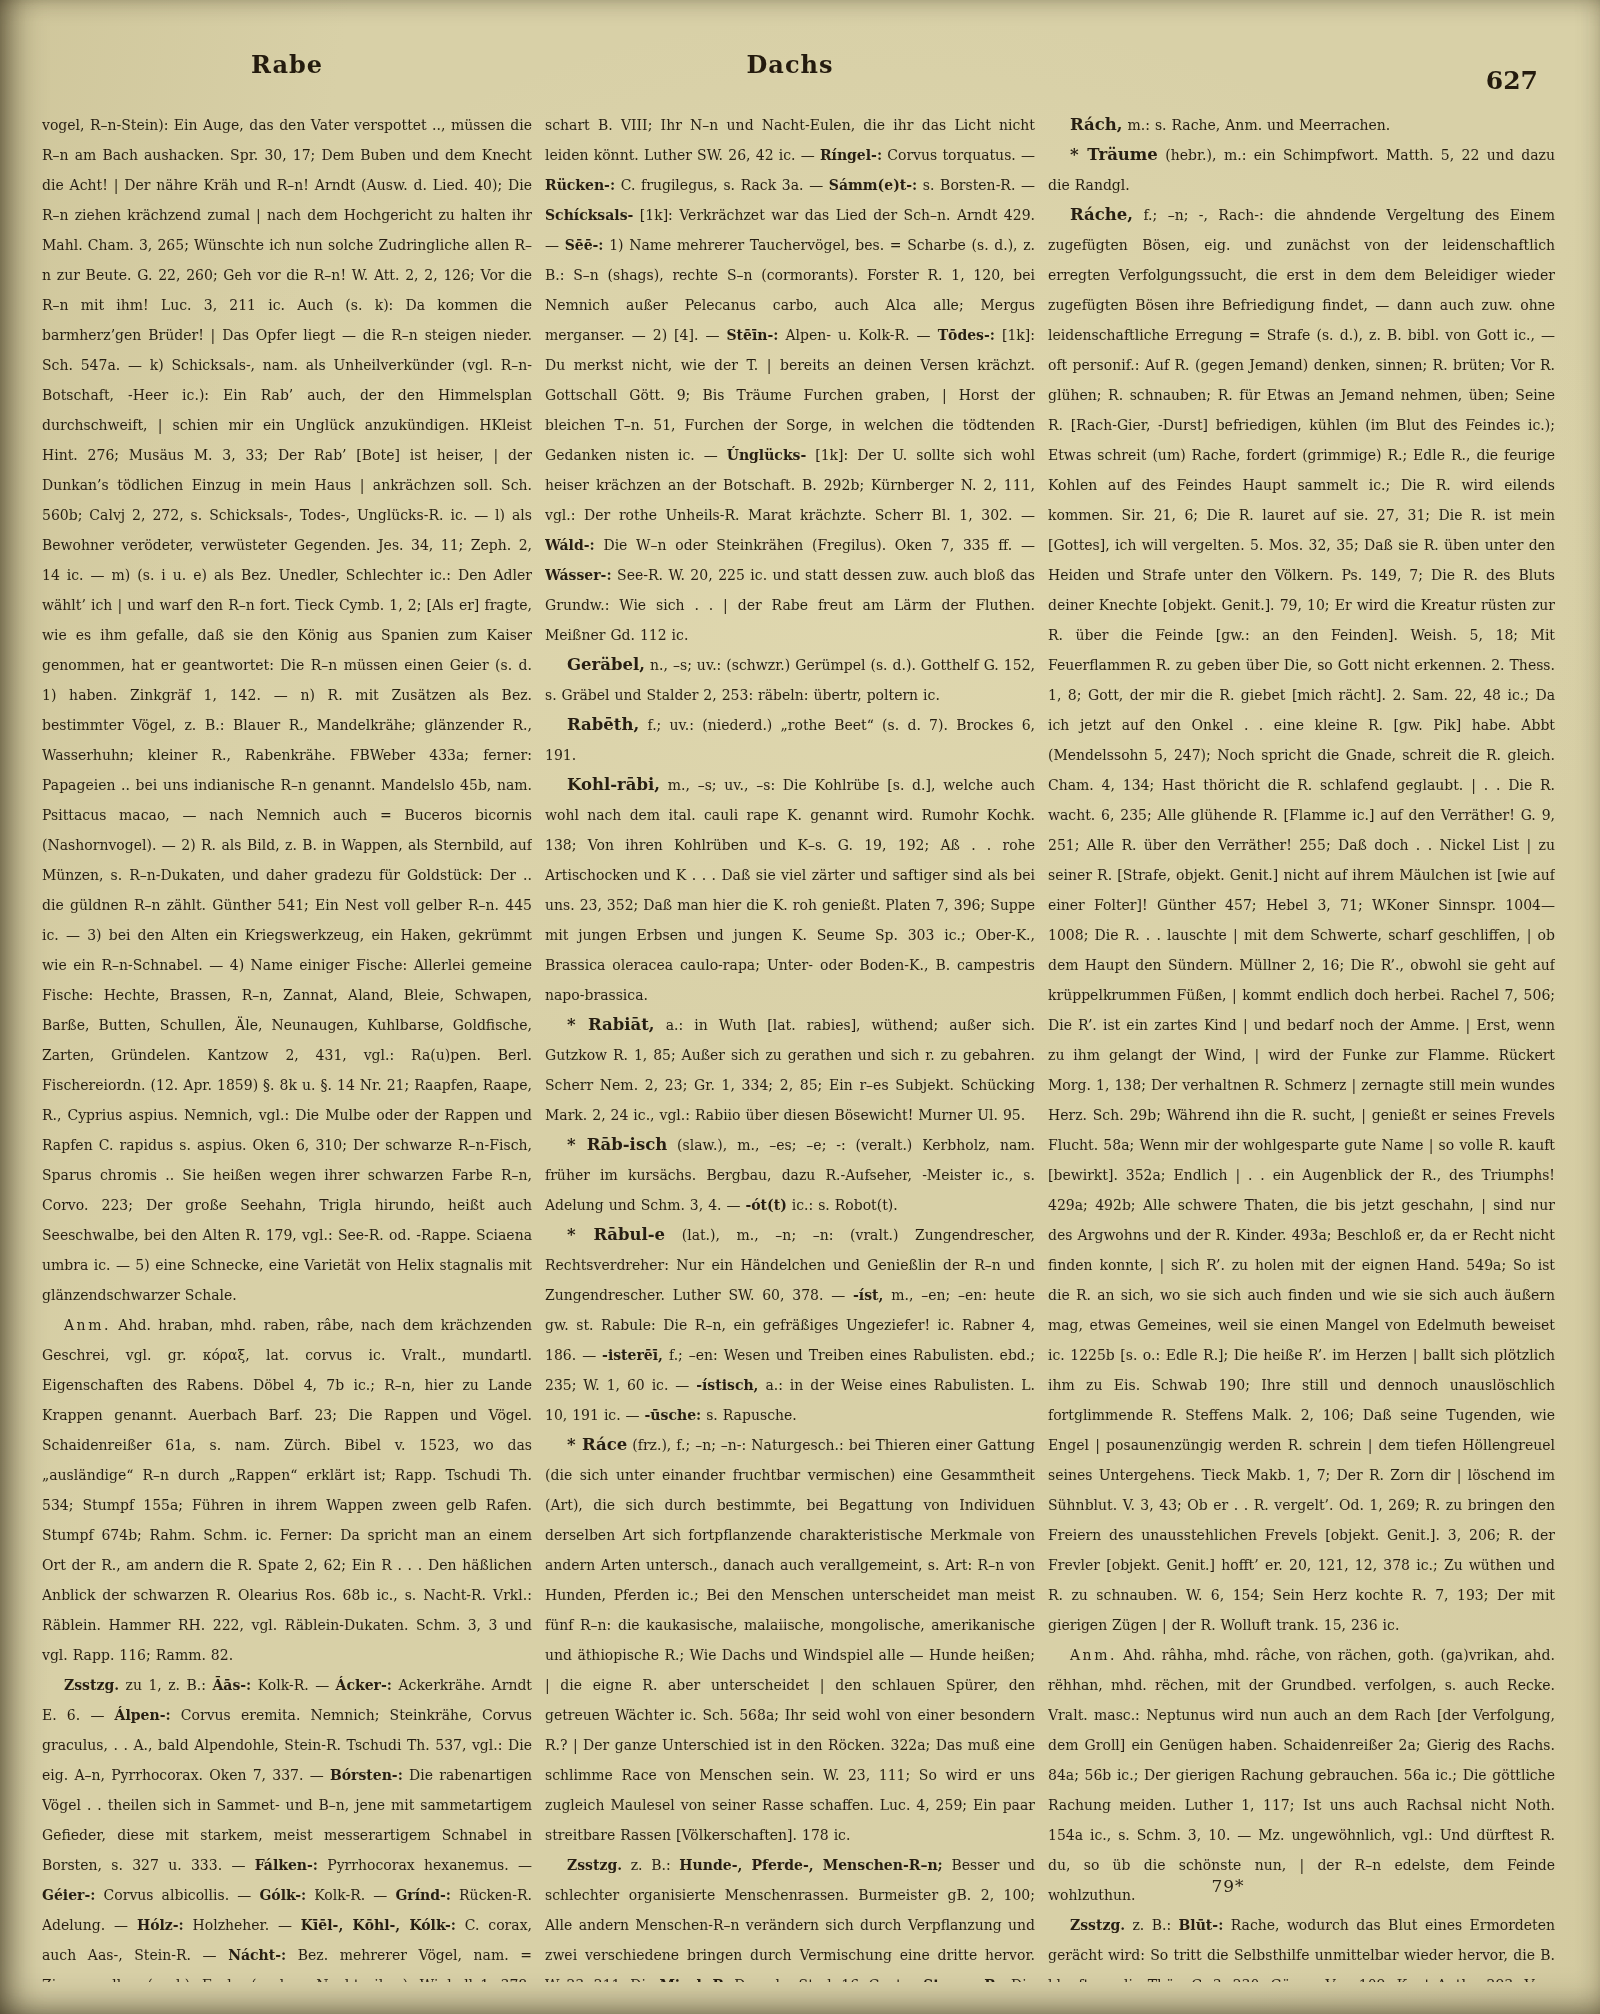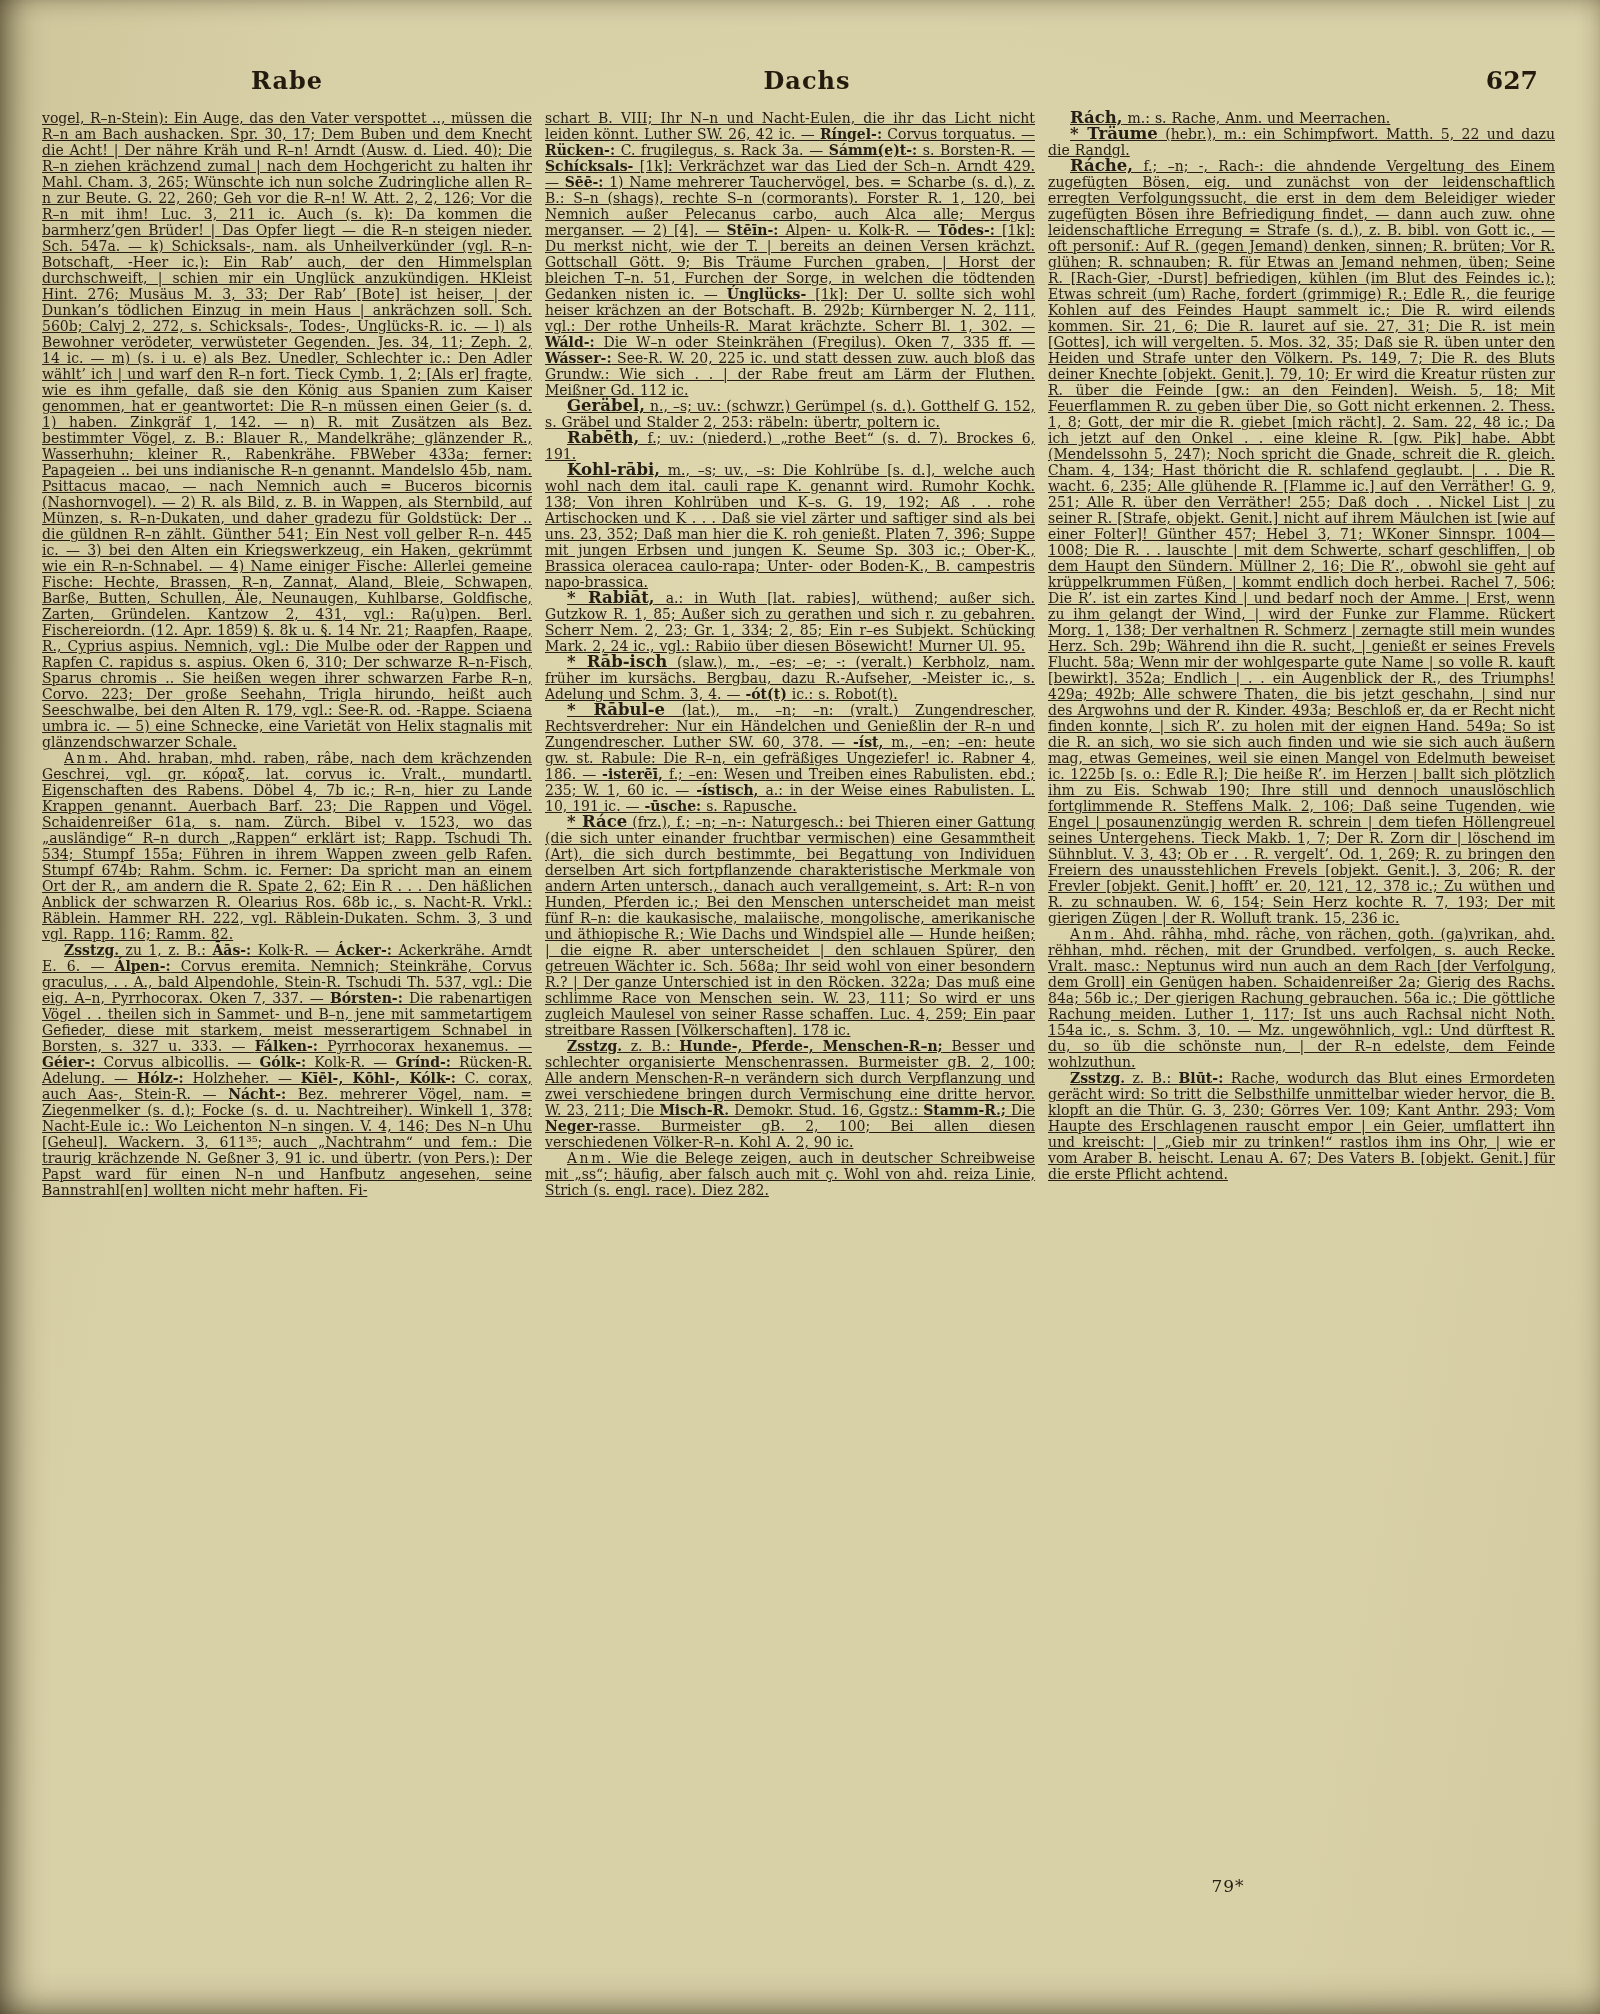--- a/index.html
+++ b/index.html
@@ -17,40 +17,39 @@
   }
   .page::after{
     content:"";position:absolute;inset:0;pointer-events:none;
     box-shadow:
       inset 24px 0 38px -20px rgba(40,31,12,.8),
       inset 0 -22px 40px -24px rgba(40,31,12,.65),
       inset -14px 0 30px -24px rgba(40,31,12,.38),
       inset 0 16px 30px -26px rgba(40,31,12,.30);
   }
   .running-head{
-    position:absolute;top:66px;left:42px;
-    display:grid;grid-template-columns:490px 490px 507px;gap:30px;
+    position:absolute;top:50px;left:42px;
+    display:grid;grid-template-columns:490px 490px 507px;gap:13px;
   }
   .running-head .head{
     text-align:center;font-weight:700;font-size:24px;letter-spacing:1px;color:#241b0e;
   }
   .page-number{
     position:absolute;top:66px;right:62px;
     font-weight:700;font-size:25px;color:#241b0e;
   }
   .columns{
     position:absolute;top:110px;left:42px;
     display:grid;grid-template-columns:490px 490px 507px;gap:13px;
   }
   .col{
     height:1872px;overflow:hidden;
     text-align:justify;
-    font-size:14px;line-height:16px;
+    font-size:14px;line-height:30px;
     word-spacing:.5px;
-    text-decoration:underline;
   }
   .col p{margin:0;}
   .col p.indent{text-indent:22px;}
   .hw{font-weight:700;font-size:16.5px;}
   .b{font-weight:700;}
   .sp{letter-spacing:2.5px;}
   .signature{
     position:absolute;left:1048px;top:1876px;width:360px;
     text-align:center;font-weight:400;font-size:17px;letter-spacing:1px;
   }

